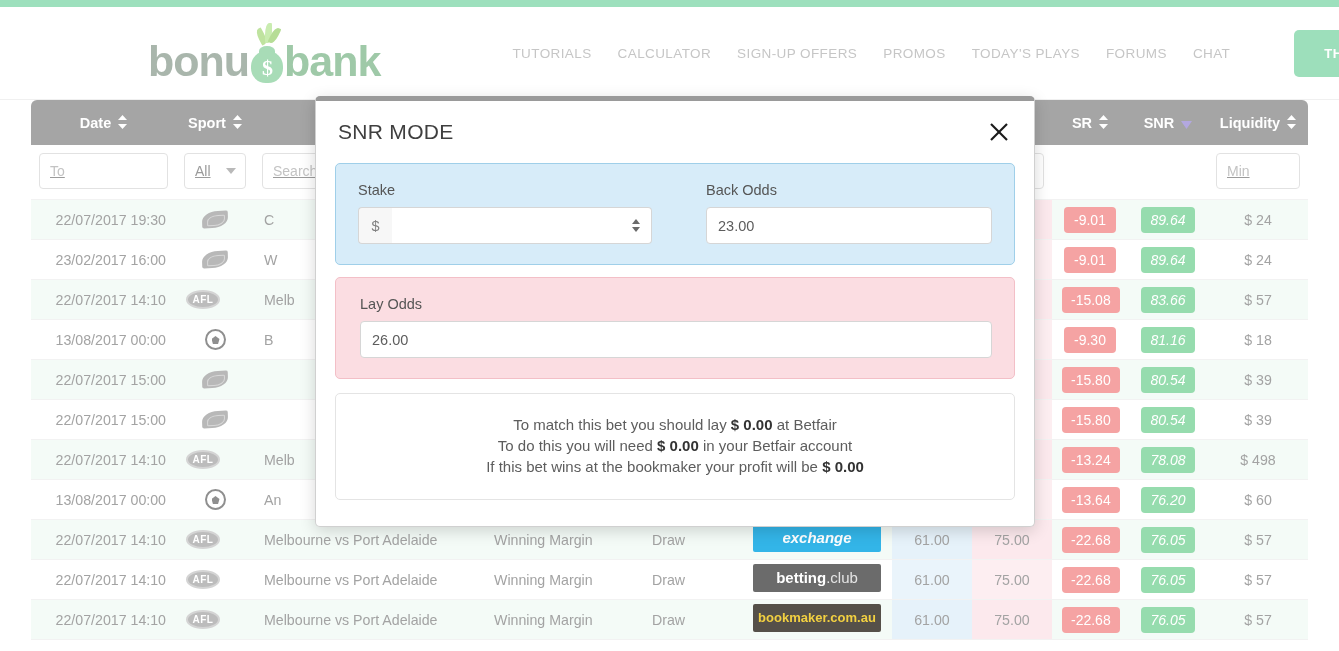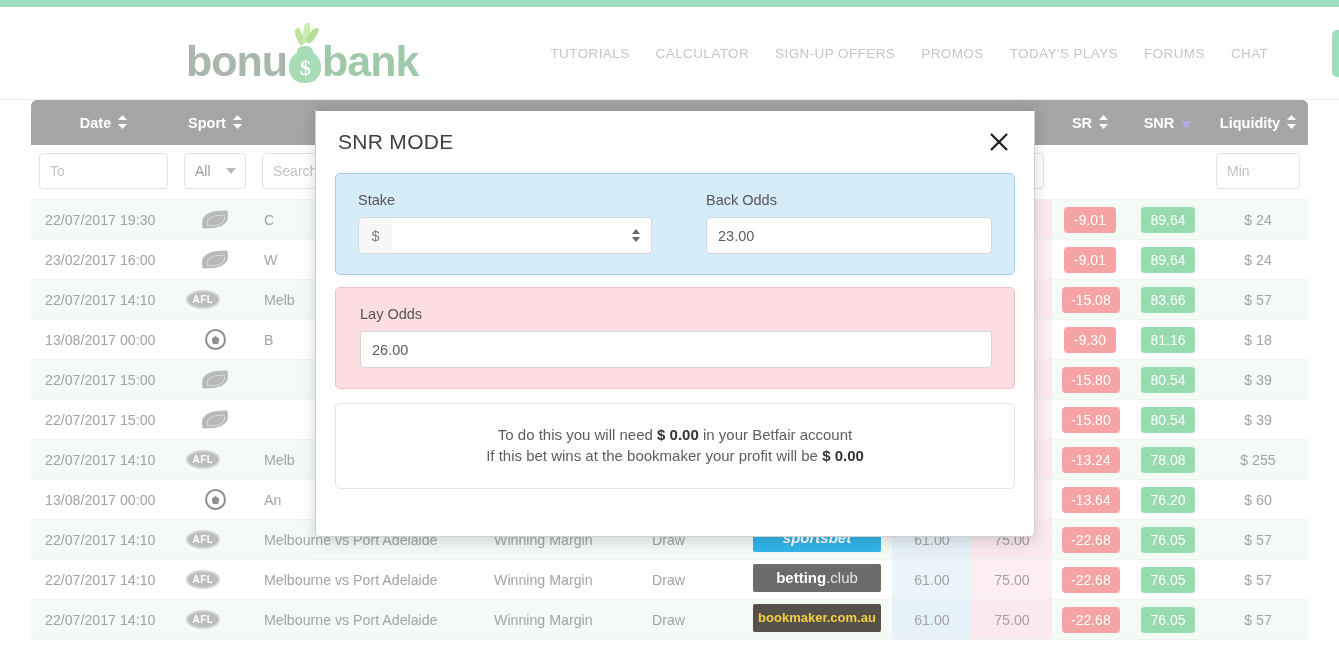--- a/index.html
+++ b/index.html
@@ -24,21 +24,21 @@
   }
   .logo-wrap {
     margin-left: 148px;
     display: flex; align-items: flex-end;
     position: relative;
     height: 60px;
   }
   .logo-text {
     font-size: 43px; font-weight: bold; letter-spacing: -1px;
     color: #a9b6ac; line-height: 1;
-    display: flex; align-items: flex-end; margin-left: 38px;
+    display: flex; align-items: flex-end;
   }
   .logo-text .seg2 { color: #9fc9a8; }
   .moneybag {
     position: relative;
     width: 40px; height: 44px;
     margin: 0 -3px 0 -2px;
     display: inline-block;
   }
   .bag-body {
     position: absolute; bottom: 0; left: 4px;
@@ -99,54 +99,55 @@
   }
   .sort-ico { display: inline-block; margin-left: 7px; position: relative; top: 1px; }
   .sort-ico svg { display: block; }
   .filter-row td { background: #ffffff; padding: 8px 8px 10px; }
   .filter-inp {
     width: 100%; height: 36px;
     border: 1px solid #e2e2e2; border-radius: 4px;
     padding: 0 10px; font-size: 14px; color: #9b9b9b;
     font-family: "Liberation Sans", sans-serif;
     background: #fff;
+    text-decoration: underline;
   }
   .filter-inp::placeholder { color: #c3c3c3; }
   .sel-wrap { position: relative; }
   .sel-wrap .caret {
     position: absolute; right: 10px; top: 15px;
     width: 0; height: 0;
     border-left: 5px solid transparent; border-right: 5px solid transparent;
     border-top: 6px solid #b9b9b9; pointer-events: none;
   }
 
   tbody td {
     font-size: 14.2px; color: #a3a3a3;
     padding: 0 10px; height: 40px;
     text-align: center; white-space: nowrap;
     border-bottom: 1px solid #f2f2f2;
   }
   tbody tr.odd td { background: #f4fbf7; }
   tbody tr.even td { background: #ffffff; }
-  td.c-date { text-align: left; padding-left: 14px; }
+  td.c-date { text-align: right; padding-left: 14px; }
   td.c-event { text-align: left; }
   td.c-market { text-align: left; }
   td.c-sel { text-align: left; }
   td.c-back { background: #eaf4fb !important; }
   td.c-lay  { background: #fdeef1 !important; }
   tbody tr.odd td.c-back { background: #e6f2fa !important; }
   tbody tr.odd td.c-lay { background: #fce9ed !important; }
 
   .badge {
     display: inline-block; min-width: 52px;
     padding: 5px 9px; border-radius: 4px;
     color: #ffffff; font-size: 14px;
   }
   .badge.sr { background: #f5a3a3; }
-  .badge.snr { background: #96dcae; }
+  .badge.snr { background: #96dcae; font-style: italic; }
 
   
   .sport-ico { display: inline-block; vertical-align: middle; }
   .ico-rugby {
     width: 26px; height: 17px; background: #b8b8b8;
     border-radius: 62% 8% 62% 8%; position: relative;
     transform: rotate(-2deg);
   }
   .ico-rugby:after {
     content:""; position:absolute; left:5px; top:4px;
@@ -174,21 +175,21 @@
     border-radius: 2px; font-size: 15px; font-weight: bold;
     line-height: 28px; text-align: center; overflow: hidden;
   }
   .bm-sportsbet { background: #33b5e8; color: #fff; font-style: italic; }
   .bm-bettingclub { background: #6b6b6b; color: #fff; }
   .bm-bettingclub .lt { color: #e5e5e5; font-weight: normal; }
   .bm-bookmaker { background: #555049; color: #f2d041; font-size: 13px; }
 
   
   .modal {
-    position: absolute; left: 315px; top: 106px;
+    position: absolute; left: 315px; top: 96px;
     width: 720px; height: 431px;
     background: #ffffff;
     border: 1px solid #d0d0d0; border-top: 5px solid #9a9a9a;
     border-radius: 5px;
     box-shadow: 0 4px 16px rgba(0,0,0,.16);
     z-index: 50;
   }
   .modal-head {
     height: 62px; display: flex; align-items: center;
     padding: 0 24px 0 22px; position: relative;
@@ -467,21 +468,21 @@
               <span class="sport-ico ico-afl">AFL</span>
             </td>
             <td class="c-event">Melb</td>
             <td class="c-market"></td>
             <td class="c-sel"></td>
             <td></td>
             <td class="c-back"></td>
             <td class="c-lay">1.00</td>
             <td><span class="badge sr">-13.24</span></td>
             <td><span class="badge snr">78.08</span></td>
-            <td>$ 255</td>
+            <td>$ 498</td>
           </tr>
           <tr class="even">
             <td class="c-date">13/08/2017 00:00</td>
             <td><span class="sport-ico ico-soccer"></span></td>
             <td class="c-event">An</td>
             <td class="c-market"></td>
             <td class="c-sel"></td>
             <td></td>
             <td class="c-back"></td>
             <td class="c-lay">.40</td>
@@ -490,21 +491,21 @@
             <td>$ 60</td>
           </tr>
           <tr class="odd">
             <td class="c-date">22/07/2017 14:10</td>
             <td>
               <span class="sport-ico ico-afl">AFL</span>
             </td>
             <td class="c-event">Melbourne vs Port Adelaide</td>
             <td class="c-market">Winning Margin</td>
             <td class="c-sel">Draw</td>
-            <td><span class="bm-logo bm-sportsbet">sportsbet</span></td>
+            <td><span class="bm-logo bm-sportsbet">exchange</span></td>
             <td class="c-back">61.00</td>
             <td class="c-lay">75.00</td>
             <td><span class="badge sr">-22.68</span></td>
             <td><span class="badge snr">76.05</span></td>
             <td>$ 57</td>
           </tr>
           <tr class="even">
             <td class="c-date">22/07/2017 14:10</td>
             <td>
               <span class="sport-ico ico-afl">AFL</span>
@@ -578,20 +579,23 @@
           <div class="field">
             <div class="field-label">Lay Odds</div>
             <input class="txt" style="width: 100%;" value="26.00">
           </div>
         </div>
       </div>
     </div>
 
     <div class="results">
       <p>
+        <span>To match this bet you should lay </span><b>$ 0.00</b><span> at Betfair</span>
+      </p>
+      <p>
         <span>To do this you will need </span><b>$ 0.00</b><span> in your Betfair account</span>
       </p>
       <p>
         <span>If this bet wins at the bookmaker your profit will be </span><b>$ 0.00</b><span></span>
       </p>
     </div>
   </div>
 
 </div>
 

